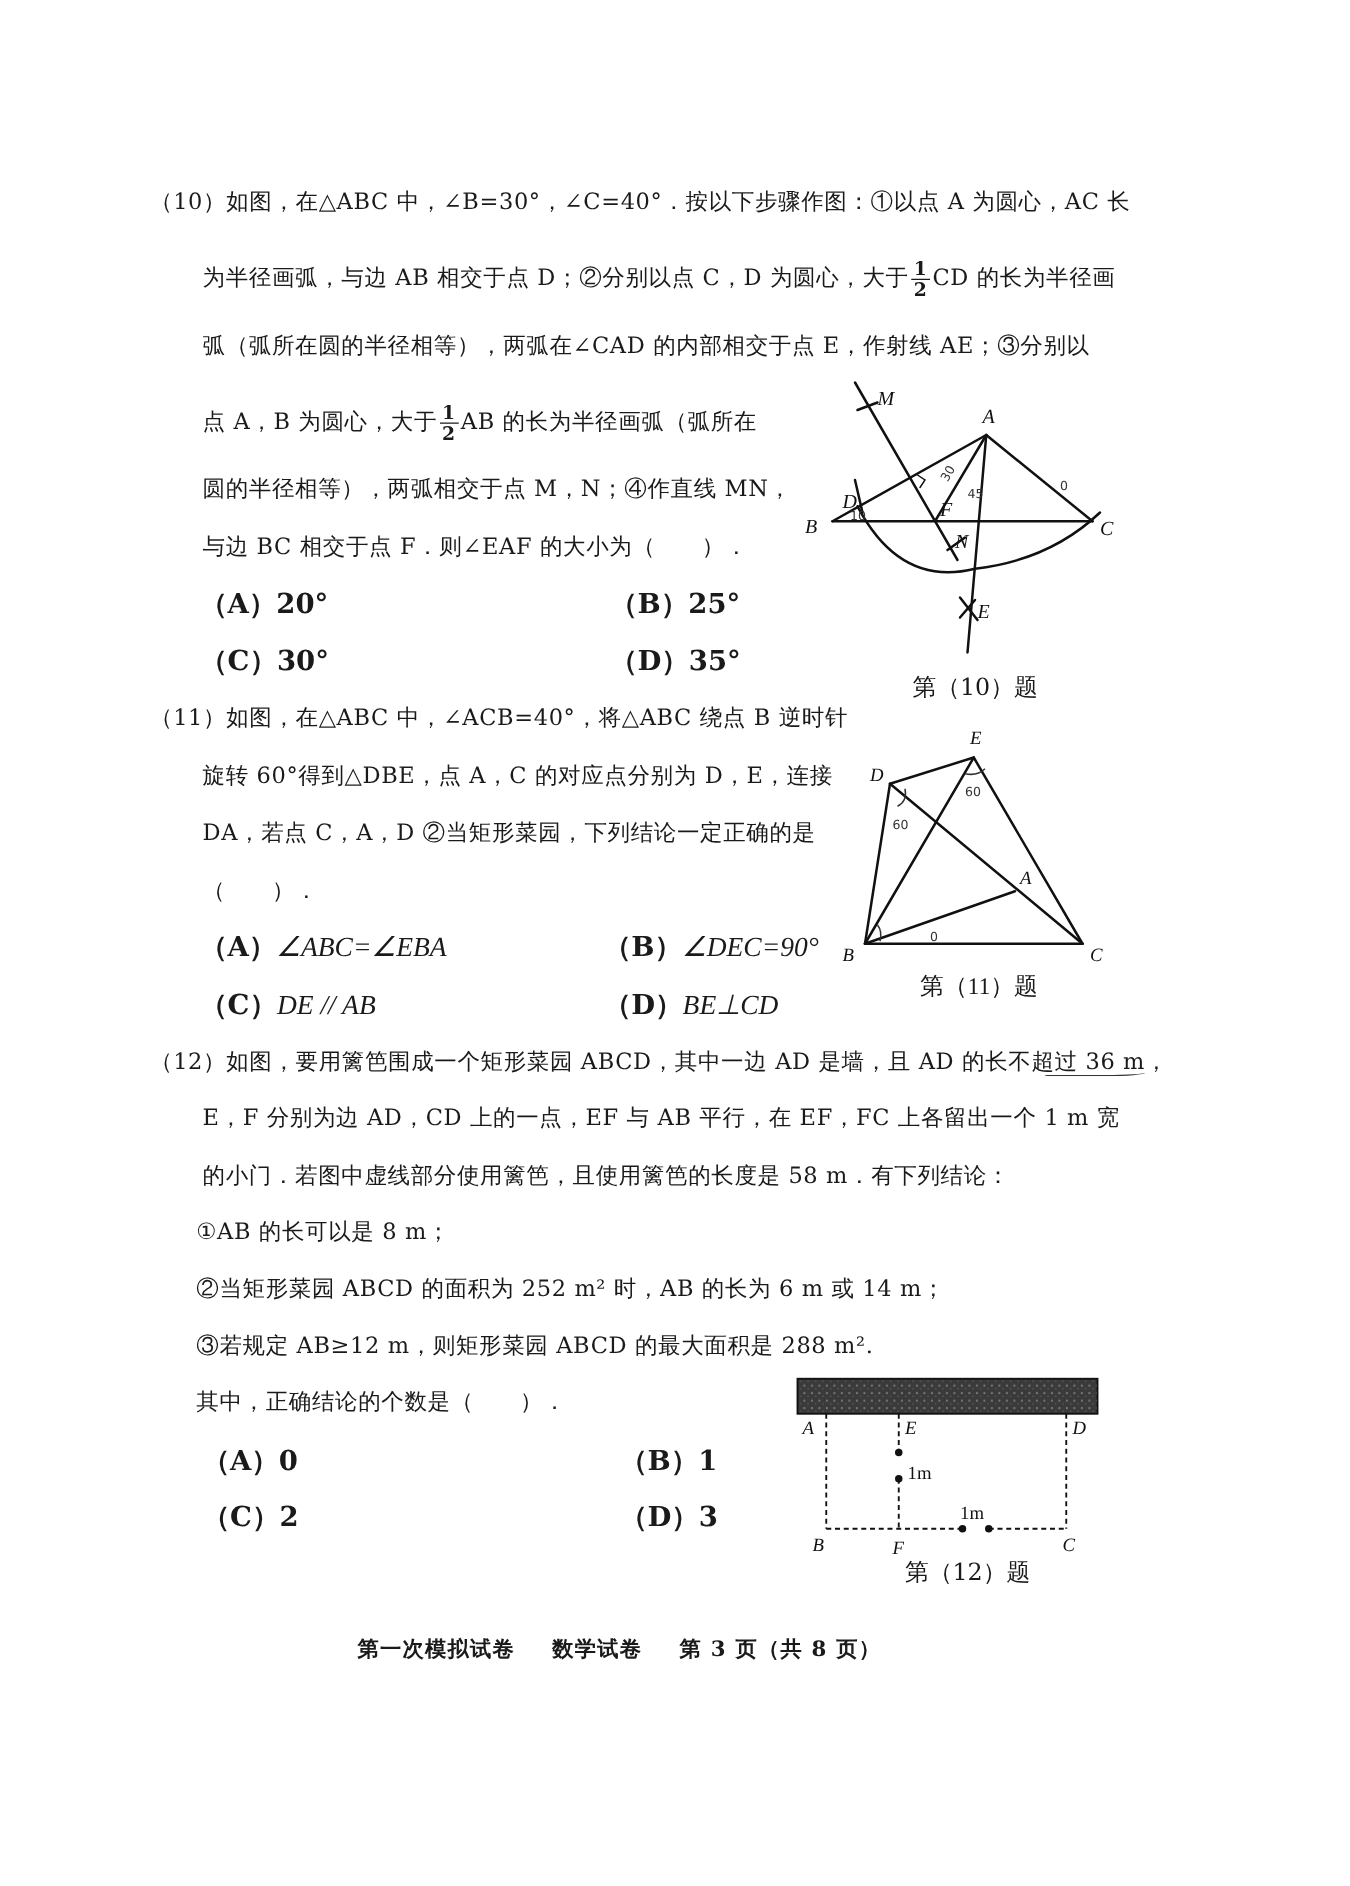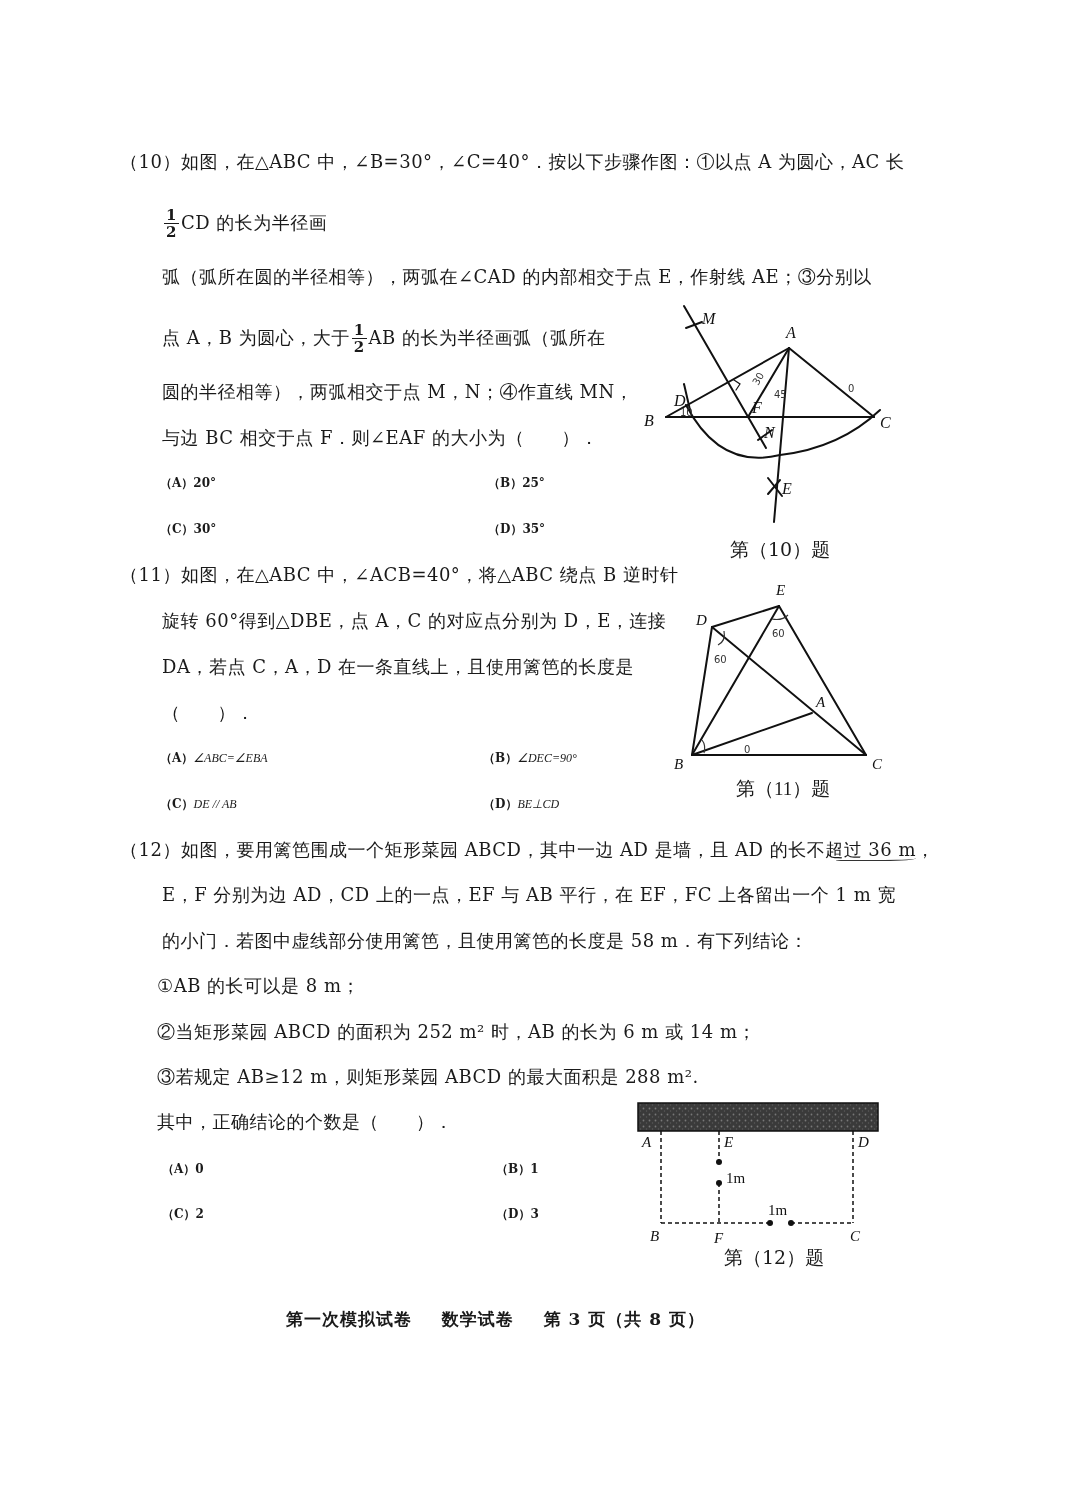--- a/index.html
+++ b/index.html
@@ -4,38 +4,38 @@
 <style>
   html, body { margin: 0; padding: 0; background: #ffffff; }
   body { width: 1080px; height: 1509px; position: relative; overflow: hidden;
          font-family: "DejaVu Serif", "Liberation Serif", serif; color: #1a1a1a; }
   .page { position: absolute; left: 0; top: 0; width: 1080px; height: 1509px; }
   .line { position: absolute; font-size: 18px; line-height: 24px; white-space: nowrap; letter-spacing: 0.5px; }
   .line i, .it { font-style: italic; font-family: "Liberation Serif", serif; }
   .frac { display: inline-block; vertical-align: middle; text-align: center; font-size: 15px; line-height: 16px; margin: 0 2px; font-weight: bold; }
   .frac .num { display: block; border-bottom: 1px solid #1a1a1a; padding: 0 2px; }
   .frac .den { display: block; padding: 0 2px; }
-  .opt { position: absolute; font-size: 12px; line-height: 24px; white-space: nowrap; font-weight: bold; }
+  .opt { position: absolute; font-size: 22px; line-height: 24px; white-space: nowrap; font-weight: bold; }
   .opt .it { font-weight: normal; }
   .caption { position: absolute; font-size: 19px; white-space: nowrap; }
   .fig { position: absolute; }
   .footer { position: absolute; font-size: 17px; font-weight: bold; white-space: nowrap; letter-spacing: 1px; }
   .underline-hand { position: absolute; border-bottom: 1.5px solid #333; border-radius: 0 0 40% 10%; }
 </style>
 </head>
 <body>
 
 <div class="page">
 
   <div>
     <div class="line" style="left:120px; top:150px;">
       <span>（10）</span><span>如图，在△ABC 中，∠B=30°，∠C=40°．按以下步骤作图：①以点 A 为圆心，AC 长</span>
     </div>
     <div class="line" style="left:162px; top:207px;">
-      <span class="frac"><span class="num">1</span><span class="den">2</span></span><span>CD 的长为半径画</span>
+      <span>为半径画弧，与边 AB 相交于点 D；②分别以点 C，D 为圆心，大于</span><span class="frac"><span class="num">1</span><span class="den">2</span></span><span>CD 的长为半径画</span>
     </div>
     <div class="line" style="left:162px; top:265px;">弧（弧所在圆的半径相等），两弧在∠CAD 的内部相交于点 E，作射线 AE；③分别以</div>
     <div class="line" style="left:162px; top:322px;">
       <span>点 A，B 为圆心，大于</span><span class="frac"><span class="num">1</span><span class="den">2</span></span><span>AB 的长为半径画弧（弧所在</span>
     </div>
     <div class="line" style="left:162px; top:380px;">圆的半径相等），两弧相交于点 M，N；④作直线 MN，</div>
     <div class="line" style="left:162px; top:426px;">与边 BC 相交于点 F．则∠EAF 的大小为（　　）．</div>
 
     <div class="opt" style="left:160px; top:471px;"><span>（A）</span><span>20°</span></div>
     <div class="opt" style="left:488px; top:471px;"><span>（B）</span><span>25°</span></div>
@@ -86,21 +86,21 @@
       </g>
     </svg>
     <div class="caption" style="left:730px; top:537px;">第（10）题</div>
   </div>
 
   <div>
     <div class="line" style="left:120px; top:563px;">
       <span>（11）</span><span>如图，在△ABC 中，∠ACB=40°，将△ABC 绕点 B 逆时针</span>
     </div>
     <div class="line" style="left:162px; top:609px;">旋转 60°得到△DBE，点 A，C 的对应点分别为 D，E，连接</div>
-    <div class="line" style="left:162px; top:655px;">DA，若点 C，A，D 在一条直线上，且使用篱笆的长度是</div>
+    <div class="line" style="left:162px; top:655px;">DA，若点 C，A，D ②当矩形菜园，下列结论一定正确的是</div>
     <div class="line" style="left:162px; top:701px;">（　　）．</div>
 
     <div class="opt" style="left:160px; top:746px;"><span>（A）</span><span class="it">∠ABC=∠EBA</span></div>
     <div class="opt" style="left:483px; top:746px;"><span>（B）</span><span class="it">∠DEC=90°</span></div>
     <div class="opt" style="left:160px; top:792px;"><span>（C）</span><span class="it">DE // AB</span></div>
     <div class="opt" style="left:483px; top:792px;"><span>（D）</span><span class="it">BE⊥CD</span></div>
 
     <svg class="fig" style="left:660px; top:575px;" width="240" height="200" viewBox="0 0 240 200">
       <g stroke="#111" stroke-width="2" fill="none" stroke-linecap="round">
         <line x1="32" y1="180" x2="206" y2="180"></line>

